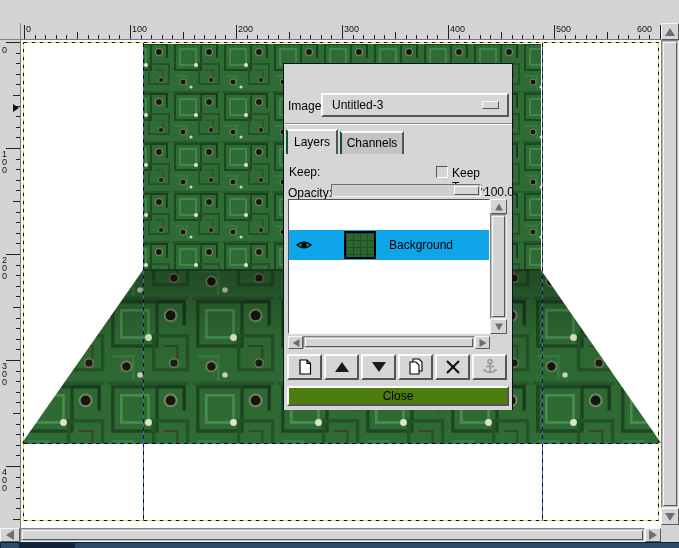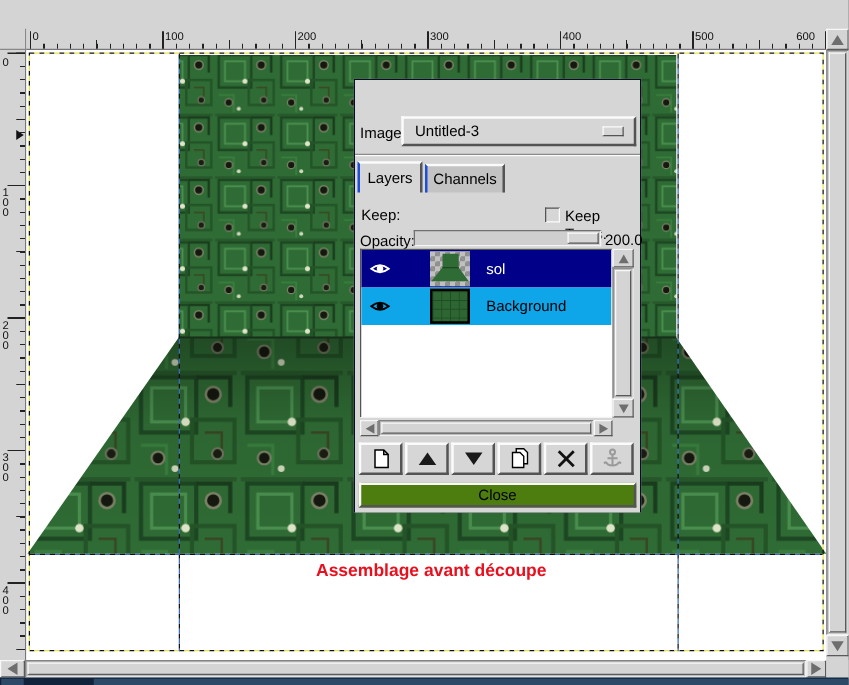--- a/index.html
+++ b/index.html
@@ -95,21 +95,21 @@
   .dlg-body { position:absolute; left:0; top:25px; width:228px; height:321px; background:#d6d6d6; }
   .lbl { position:absolute; font-size:12px; color:#000; }
   .option-menu { position:absolute; background:#d6d6d6;
     border-top:2px solid #fbfbfb; border-left:2px solid #fbfbfb; border-right:2px solid #545454; border-bottom:2px solid #545454;
     font-size:12px; color:#000;padding-left:36px; }
   .om-text { position:absolute; left:9px; top:3px; }
   .om-indicator { position:absolute; right:8px; top:50%; transform:translateY(-50%); width:17px; height:8px; background:#d6d6d6;
     border-top:1px solid #fbfbfb; border-left:1px solid #fbfbfb; border-right:1px solid #545454; border-bottom:1px solid #545454; }
   .separator { position:absolute; left:0px; width:228px; height:2px; border-top:1px solid #8a8a8a; border-bottom:1px solid #fbfbfb; }
   .tab { position:absolute; font-size:12px; text-align:center;
-    border-top:2px solid #fbfbfb; border-left:2px solid #1d4ed8; border-right:2px solid #545454; }
+    border-top:2px solid #fbfbfb; border-left:2px solid #14532d; border-right:2px solid #545454; }
   .tab-active { background:#d6d6d6; z-index:2; }
   .tab-inactive { background:#c3c3c3; }
   .checkbox { position:absolute; width:12px; height:12px; background:#d6d6d6;
     border-top:1px solid #545454; border-left:1px solid #545454; border-right:1px solid #fbfbfb; border-bottom:1px solid #fbfbfb; }
   .slider-trough { position:absolute; background:#cfcfcf;
     border-top:1px solid #707070; border-left:1px solid #707070; border-right:1px solid #f4f4f4; border-bottom:1px solid #f4f4f4; }
   .slider-handle { position:absolute; background:#d6d6d6;
     border-top:1px solid #fbfbfb; border-left:1px solid #fbfbfb; border-right:1px solid #545454; border-bottom:1px solid #545454; }
   .layer-list { position:absolute; left:4px; top:110px; width:202px; height:135px; background:#ffffff;
     border-top:1px solid #545454; border-left:1px solid #545454; border-right:1px solid #fbfbfb; border-bottom:1px solid #fbfbfb; overflow:hidden; }
@@ -217,21 +217,20 @@
       </g>
       <g>
         <line x1="521.5" y1="3" x2="521.5" y2="481" stroke="#111111" stroke-width="1" stroke-dasharray="4 4"></line>
         <line x1="521.5" y1="3" x2="521.5" y2="481" stroke="#3a6bbd" stroke-width="1" stroke-dasharray="4 4" stroke-dashoffset="4"></line>
       </g>
       <g>
         <line x1="3" y1="403.5" x2="637" y2="403.5" stroke="#111111" stroke-width="1" stroke-dasharray="4 4"></line>
         <line x1="3" y1="403.5" x2="637" y2="403.5" stroke="#3a6bbd" stroke-width="1" stroke-dasharray="4 4" stroke-dashoffset="4"></line>
       </g>
     </svg>
-    <div class="annotation">Assemblage avant découpe</div>
   </div>
 
   <div class="vscroll-up bevel-up">
       <div class="arr arr-up"></div>
     </div>
   <div class="vscroll trough">
     <div class="vscroll-thumb bevel-up"></div>
   </div>
   <div class="vscroll-down bevel-up">
       <div class="arr arr-down"></div>
@@ -273,36 +272,23 @@
       </div>
 
       <span class="lbl" style="left:5px; top:76px;">Keep:</span>
       <div class="checkbox" style="left:152px; top:77px;"></div>
       <span class="lbl" style="left:168px; top:77px; font-size:12px;">Keep Trans.</span>
 
       <span class="lbl" style="left:4px; top:97px;">Opacity:</span>
       <div class="slider-trough" style="left:47px; top:95px; width:150px; height:13px;">
         <div class="slider-handle" style="left:122px; top:1px; width:25px; height:9px;"></div>
       </div>
-      <span class="lbl" style="left:200px; top:96px;">200.0</span>
+      <span class="lbl" style="left:200px; top:96px;">100.0</span>
 
       <div class="layer-list">
-        <div class="layer-row row-selected" style="top:0;">
-          <svg class="eye" width="18" height="18" viewBox="0 0 18 18" style="color:#ffffff;">
-            <path d="M2 9 Q9 3.5 16 9 Q9 14.5 2 9 Z" fill="none" stroke="currentColor" stroke-width="1.5"></path>
-            <circle cx="9" cy="9" r="2.6" fill="currentColor"></circle>
-          </svg>
-          <div class="thumb checker">
-            <svg width="32" height="28" viewBox="0 0 32 28">
-              <polygon points="10,2 23,2 23,13 31,24 1,24 10,13" fill="#2f6b34"></polygon>
-              <line x1="10" y1="13" x2="23" y2="13" stroke="#1c4722" stroke-width="1"></line>
-            </svg>
-          </div>
-          <span class="layer-name">sol</span>
-        </div>
         <div class="layer-row row-normal" style="top:30px;">
           <svg class="eye" width="18" height="18" viewBox="0 0 18 18" style="color:#000000;">
             <path d="M2 9 Q9 3.5 16 9 Q9 14.5 2 9 Z" fill="none" stroke="currentColor" stroke-width="1.5"></path>
             <circle cx="9" cy="9" r="2.6" fill="currentColor"></circle>
           </svg>
           <div class="thumb thumb-bg"></div>
           <span class="layer-name">Background</span>
         </div>
       </div>
 

